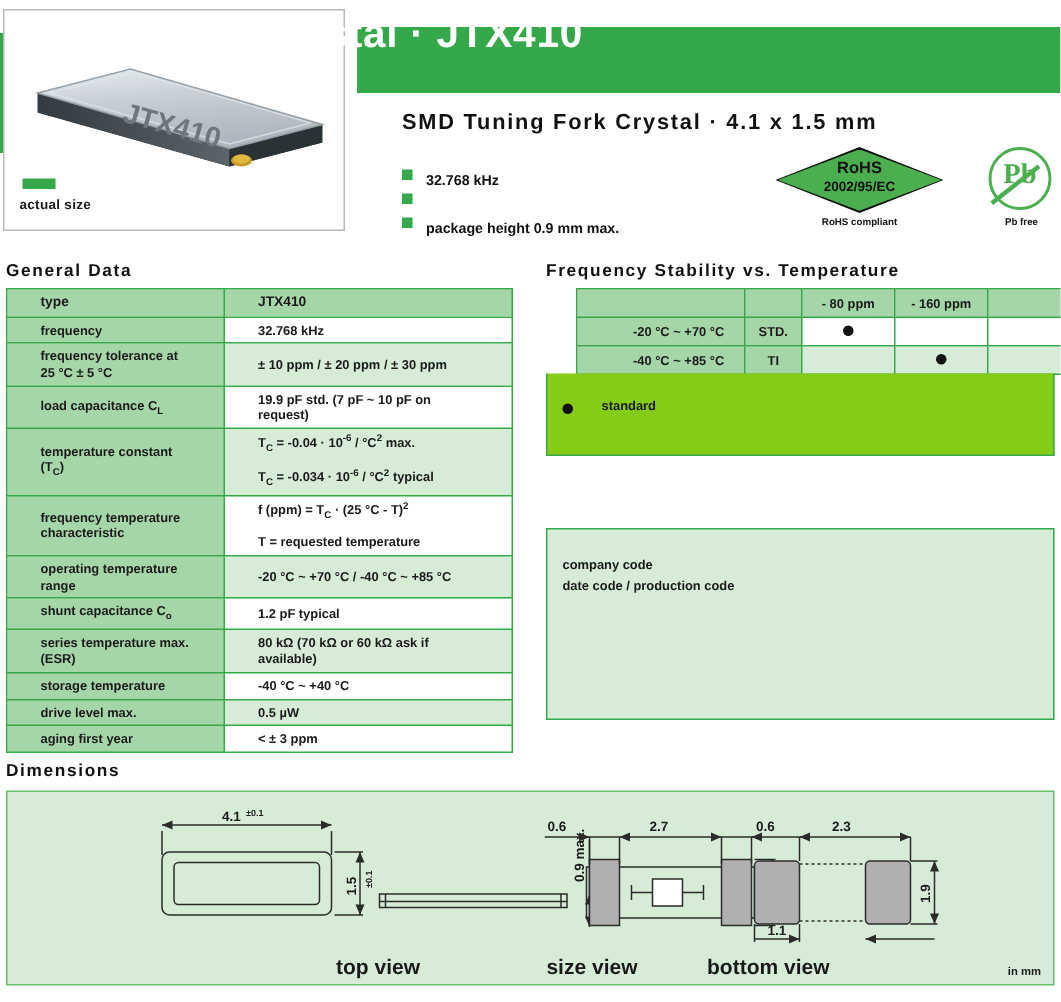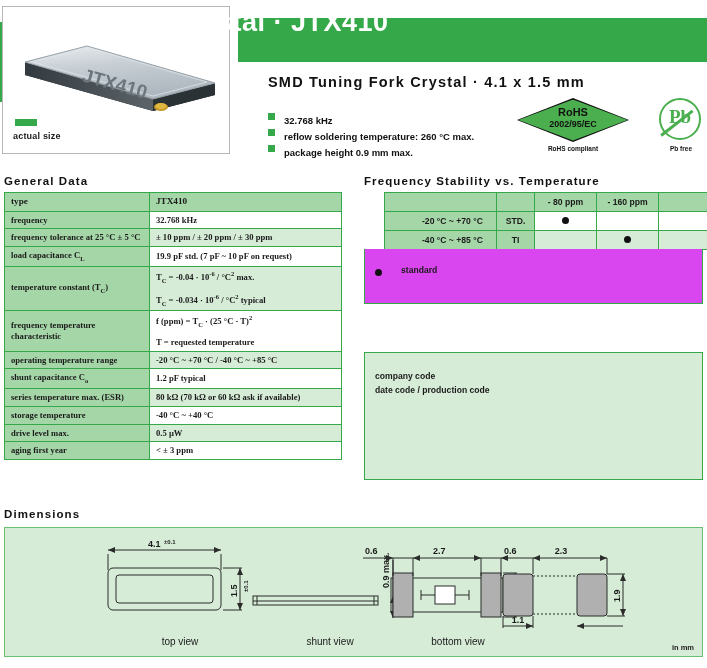--- a/index.html
+++ b/index.html
@@ -94,21 +94,21 @@
   
   .sec-h {
     position:absolute; font-size:11.5px; font-weight:bold; letter-spacing:1.1px; color:#111;
   }
 
   
   .gd { position:absolute; left:4px; top:192px; width:338px; border-collapse:collapse; }
   .gd td {
     border:1px solid #35a949;
     font-size:8.6px; font-weight:bold; color:#1a1a1a;
-    padding:3px 6px; line-height:1.25; vertical-align:middle;font-family:Liberation Serif, serif;
+    padding:3px 22px; line-height:1.25; vertical-align:middle;
   }
   .gd td.k { width:145px; background:#a5d6a7; }
   .gd td.v { background:#ffffff; }
   .gd td.v.alt { background:#d6ecd7; }
   .gd tr.hdr td { background:#a5d6a7; font-size:9.2px; }
   .gd td.two { height:38px; }
   .gd .ln { display:block; }
   .gd .ln + .ln { margin-top:8px; }
   sub { font-size:6.5px; }
   sup { font-size:6.5px; }
@@ -121,21 +121,21 @@
     padding:3px 5px; height:19px; text-align:center; background:#a5d6a7;
   }
   .fs td.rng { text-align:left; width:112px;padding-left:37px; }
   .fs td.std { width:38px; }
   .fs td.cell { background:#ffffff; width:62px; }
   .fs td.cell.alt { background:#d6ecd7; }
   .fs td.cell.last { width:auto; }
   .dot { display:inline-block; width:7px; height:7px; border-radius:50%; background:#111; }
   .fs-note {
     position:absolute; left:364px; top:249px; width:339px; height:55px;
-    border:1px solid #35a949; border-top:none; background:#d946ef;
+    border:1px solid #35a949; border-top:none; background:#84cc16;
   }
   .fs-note .dotw { position:absolute; left:10px; top:20px; }
   .fs-note .lbl { position:absolute; left:36px; top:16px; font-size:8.6px; font-weight:bold; }
 
   
   .codebox {
     position:absolute; left:364px; top:352px; width:339px; height:128px;
     border:1px solid #35a949; background:#d6ecd7;
   }
   .codebox .l {
@@ -144,21 +144,21 @@
   .codebox .l1 { top:18px; }
   .codebox .l2 { top:32px; }
 
   
   .dimbox {
     position:absolute; left:4px; top:527px; width:699px; height:130px;
     border:1px solid #6bbf73; background:#d6ecd7;
   }
   .inmm { position:absolute; right:8px; bottom:4px; font-size:7.5px; font-weight:bold; color:#1a1a1a; }
   .viewcap {
-    position:absolute; font-size:10px; font-weight:normal; color:#1a1a1a; text-align:center;
+    position:absolute; font-size:14px; font-weight:bold; color:#1a1a1a; text-align:right;
   }
 </style>
 </head>
 <body>
 
 <div class="page">
 
   <div class="top">
 
     <div class="green-edge"></div>
@@ -205,21 +205,20 @@
 
     <div class="subtitle">SMD Tuning Fork Crystal · 4.1 x 1.5 mm</div>
 
     <div class="bullets">
       <div class="bullet">
         <span class="sq"></span>
         <span class="txt">32.768 kHz</span>
       </div>
       <div class="bullet">
         <span class="sq"></span>
-        <span class="txt">reflow soldering temperature: 260 °C max.</span>
       </div>
       <div class="bullet">
         <span class="sq"></span>
         <span class="txt">package height 0.9 mm max.</span>
       </div>
     </div>
 
     <div class="rohs">
       <div class="rohs-outline"></div>
       <div class="rohs-inner"></div>
@@ -369,21 +368,21 @@
         <line x1="22" y1="56" x2="22" y2="65"></line>
         <line x1="139" y1="56" x2="139" y2="65"></line>
         <line x1="18" y1="61" x2="143" y2="61"></line>
 
         <line x1="158" y1="20" x2="158" y2="78"></line>
         <path d="M158,56 l-3,7 l6,0 z" fill="#2b2b2b" stroke="none"></path>
         <path d="M158,78 l-3,-7 l6,0 z" fill="#2b2b2b" stroke="none"></path>
       </g>
       <text x="154" y="48" font-family="Liberation Sans, sans-serif" font-size="9" font-weight="bold" fill="#1a1a1a" transform="rotate(-90 154 48)">0.9 max.</text>
     </svg>
-    <div class="viewcap" style="left:230px; top:108px; width:190px;">shunt view</div>
+    <div class="viewcap" style="left:230px; top:108px; width:190px;">size view</div>
 
     <svg style="position:absolute;left:358px;top:12px;" width="190" height="90" viewBox="0 0 190 90">
       <g stroke="#2b2b2b" stroke-width="1" fill="none">
         <rect x="28" y="38" width="112" height="34"></rect>
         <rect x="30" y="33" width="20" height="44" fill="#b0b0b0"></rect>
         <rect x="118" y="33" width="20" height="44" fill="#b0b0b0"></rect>
         <rect x="72" y="46" width="20" height="18" fill="#ffffff"></rect>
         <line x1="58" y1="55" x2="72" y2="55"></line>
         <line x1="92" y1="55" x2="106" y2="55"></line>
         <line x1="58" y1="50" x2="58" y2="60"></line>

